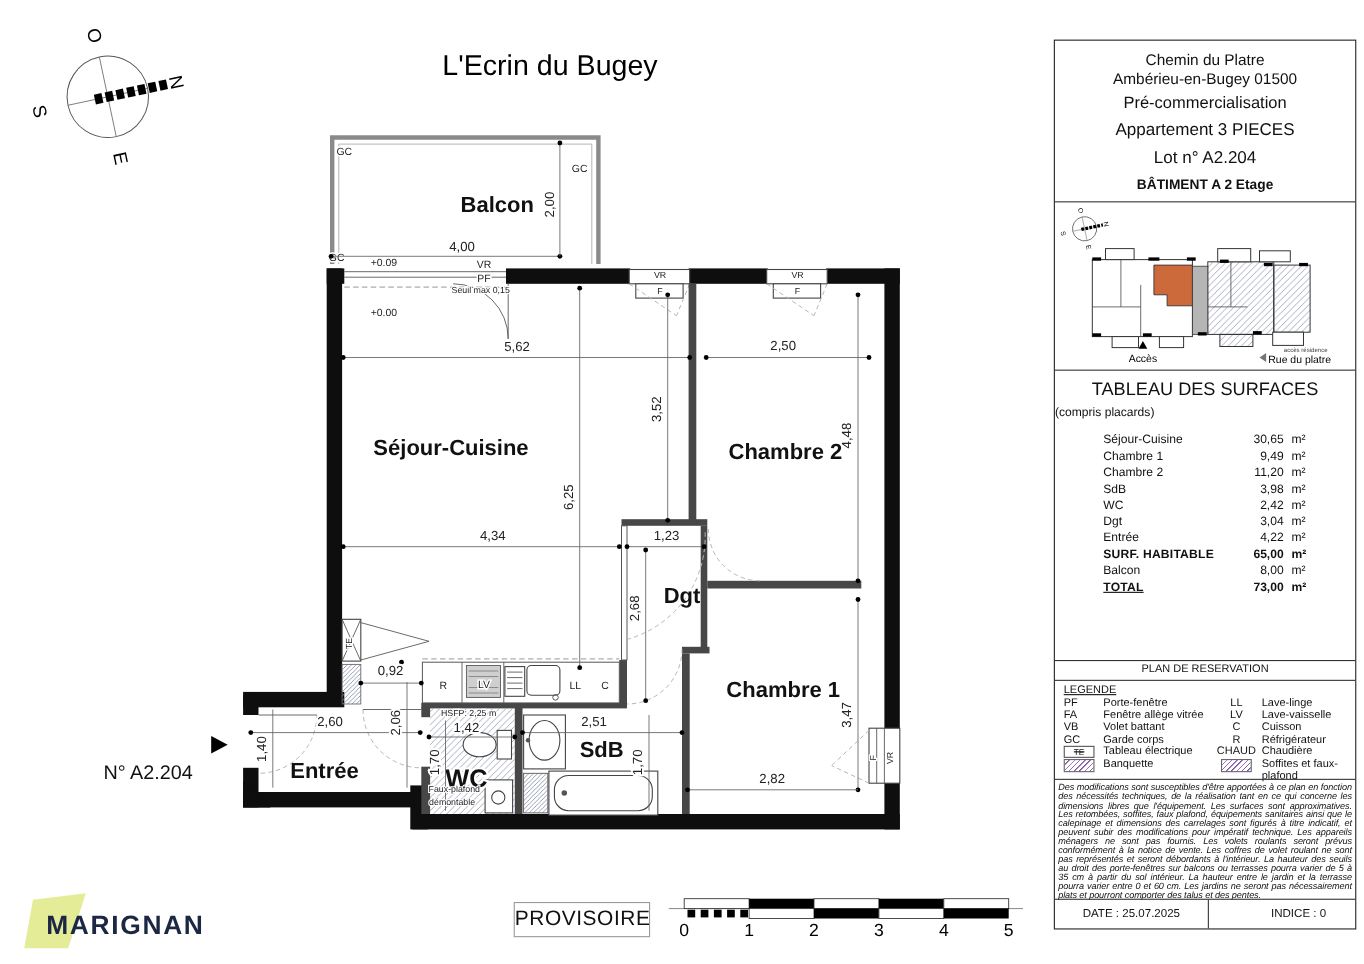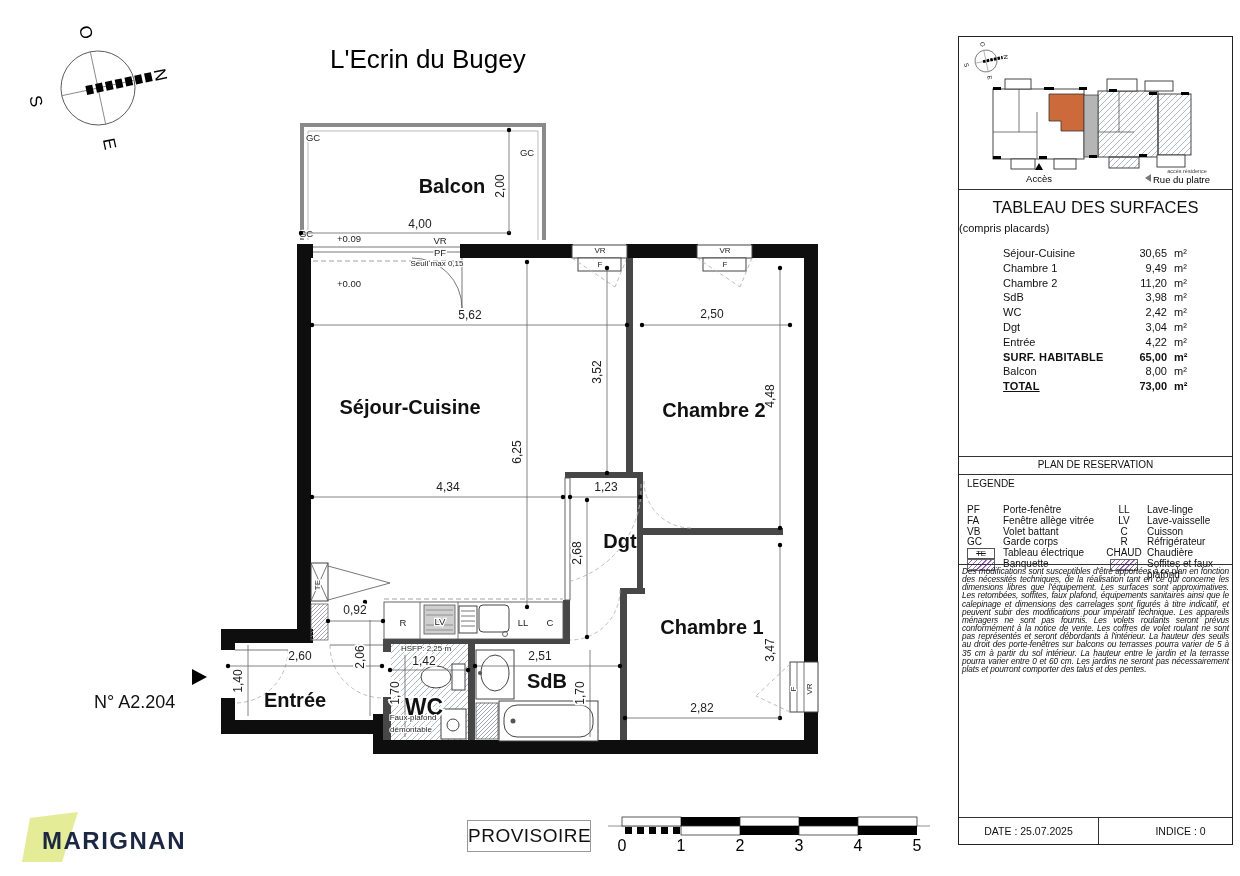--- a/index.html
+++ b/index.html
@@ -37,34 +37,34 @@
   .srow{display:flex;font-size:11px;line-height:14.8px;}
   .srow .lb{flex:1;}
   .srow .vl{width:46px;text-align:right;}
   .srow .un{width:22px;padding-left:7px;}
   .srow.bold{font-weight:bold;}
   .srow.bold .lb{letter-spacing:0.2px;}
   .srow .ul{text-decoration:underline;}
   .resbar{border-top:1px solid #333;border-bottom:1px solid #333;height:17px;line-height:16px;
           text-align:center;font-size:10px;}
   .legend{height:89px;box-sizing:border-box;padding:3px 0 0 8px;font-size:10px;}
-  .legend .lt{font-size:10px;margin-bottom:16px;}
+  .legend .lt{font-size:10px;margin-bottom:2px;text-decoration:underline;}
   .lgrid{display:grid;grid-template-columns:36px 98px 46px 1fr;row-gap:0px;font-size:10px;line-height:10.8px;}
   .lgrid .ab2{text-align:center;}
   .sym-te{display:inline-block;width:26px;height:9px;border:1px solid #555;font-size:7.5px;line-height:9px;
           text-align:center;text-decoration:line-through;background:#fff;}
   .sym-hatch{display:inline-block;width:26px;height:10px;border:1px solid #666;vertical-align:middle;
           background:repeating-linear-gradient(135deg,#fff 0 2.5px,#93a 2.5px,#9aa3c0 3.4px);}
   .disclaimer{border-top:1px solid #333;flex:1;padding:2px 3px 0 3px;font-size:8.3px;line-height:8.15px;
           text-align:justify;letter-spacing:-0.1px;font-style:italic;}
   .daterow{border-top:1px solid #333;height:26px;display:flex;font-size:10.5px;gap:30px;}
   .daterow .c1{width:139px;border-right:1px solid #333;display:flex;align-items:center;justify-content:center;}
   .daterow .c2{flex:1;display:flex;align-items:center;justify-content:center;}
 
-  #title{position:absolute;left:330px;top:44px;width:340px;text-align:left;font-size:26px;color:#000;}
+  #title{position:absolute;left:330px;top:44px;width:340px;text-align:center;font-size:26px;color:#000;}
   #provisoire{position:absolute;left:467px;top:820px;width:122px;height:30px;border:1px solid #999;
           text-align:center;line-height:30px;font-size:19px;letter-spacing:0.5px;}
   #pointer{position:absolute;left:94px;top:692px;font-size:18px;}
 </style>
 </head>
 <body>
 
 <div id="stage">
 
   <svg width="1240" height="876" viewBox="0 0 1240 876" style="position:absolute;left:0;top:0;">
@@ -345,20 +345,28 @@
     </g>
   </svg>
 
   <div id="title">L'Ecrin du Bugey</div>
 
   <div id="pointer">N° A2.204</div>
 
   <div id="provisoire">PROVISOIRE</div>
 
   <div id="panel">
+    <div class="addr">
+      <div class="a1">Chemin du Platre</div>
+      <div class="a2">Ambérieu-en-Bugey 01500</div>
+      <div class="a3">Pré-commercialisation</div>
+      <div class="a4">Appartement 3 PIECES</div>
+      <div class="a5">Lot n° A2.204</div>
+      <div class="a6">BÂTIMENT A  2 Etage</div>
+    </div>
 
     <div class="siteplan">
       <svg width="273" height="152" viewBox="0 0 273 152">
         <g transform="rotate(78,27,24)">
           <circle cx="27" cy="24" r="11" fill="none" stroke="#555" stroke-width="0.7"></circle>
           <line x1="27" y1="13" x2="27" y2="35" stroke="#888" stroke-width="0.6"></line>
           <line x1="16" y1="24" x2="38" y2="24" stroke="#888" stroke-width="0.6"></line>
           <line x1="27" y1="27" x2="27" y2="7" stroke="#000" stroke-width="3" stroke-dasharray="2.5 1.2"></line>
           <text x="27" y="6" font-size="6" text-anchor="middle">N</text>
           <text x="44" y="26" font-size="6" text-anchor="middle">E</text>

